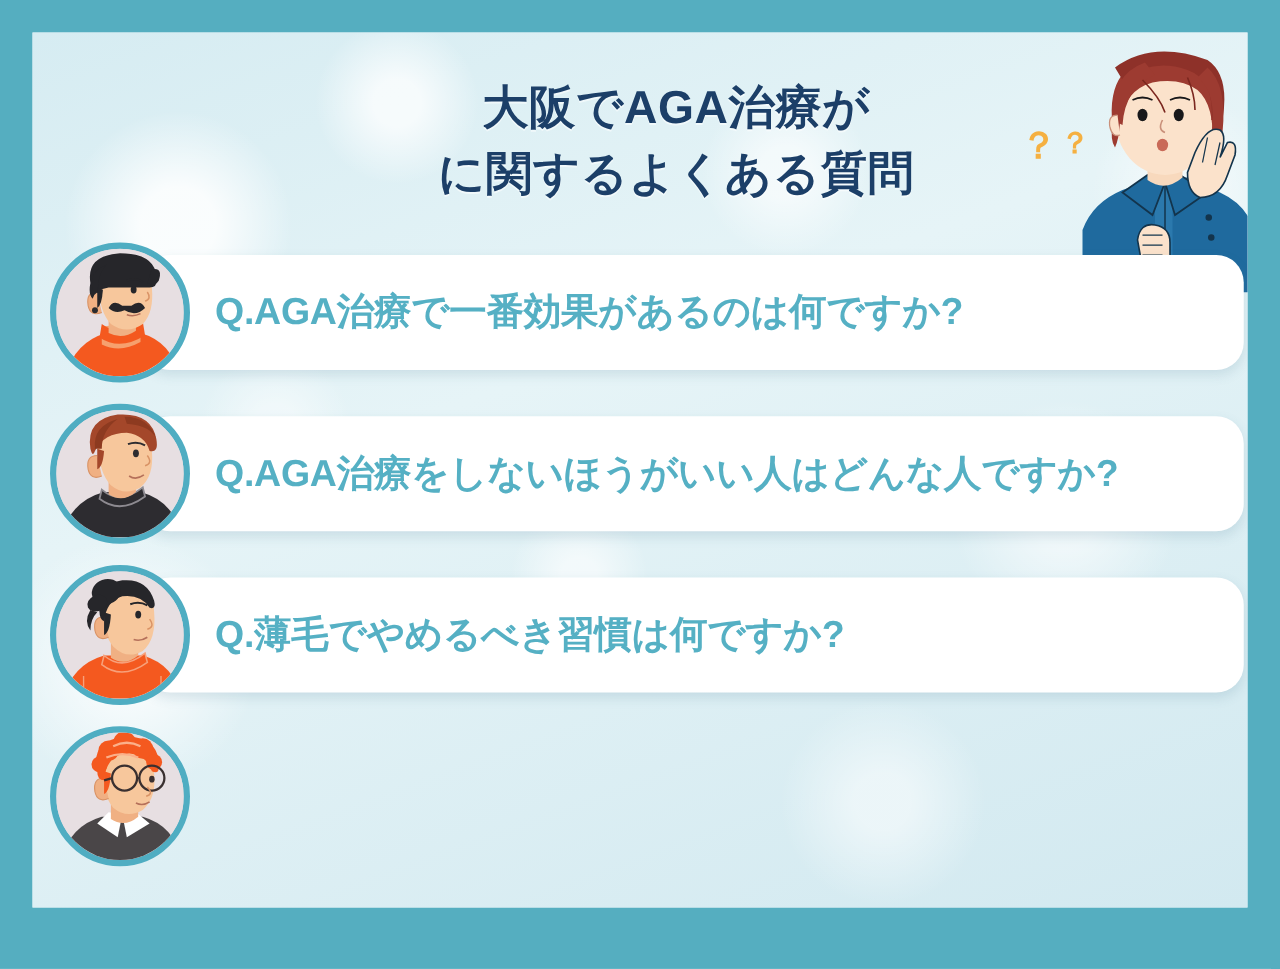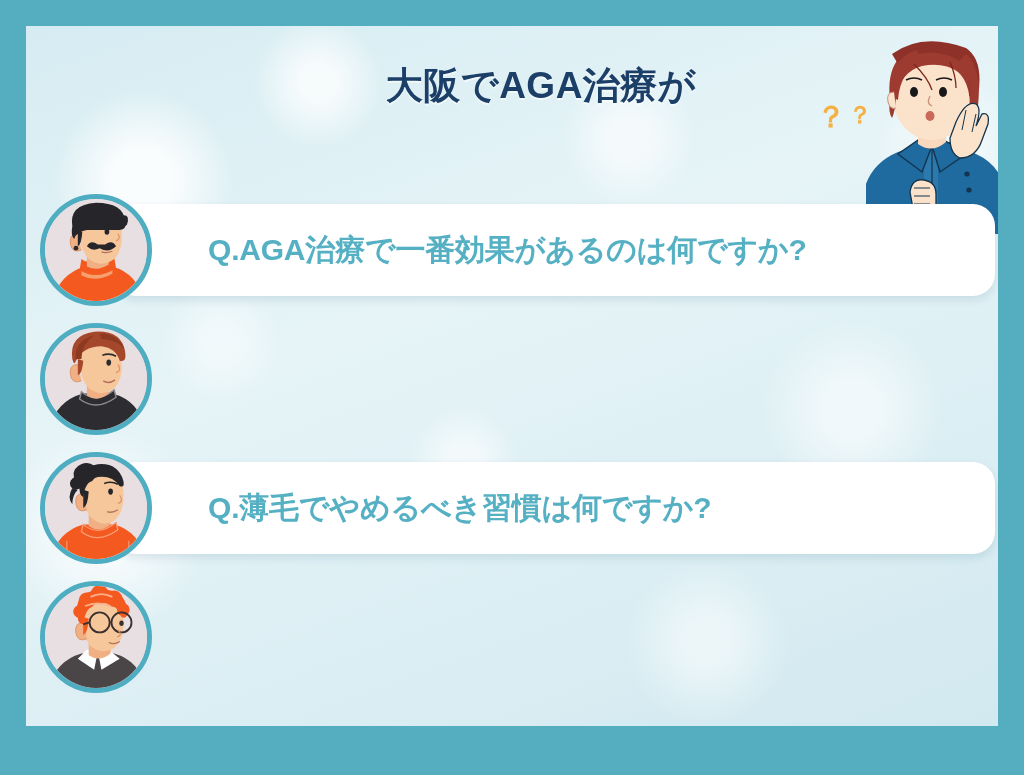--- a/index.html
+++ b/index.html
@@ -60,21 +60,20 @@
     background:#ffffff;border-radius:22px;
     box-shadow:0 4px 9px rgba(70,120,140,.16);
   }
   .qtext{
     position:absolute;left:58px;top:50%;transform:translateY(-50%);
     color:#55b0c4;
     font-weight:bold;
     font-size:30px;
     white-space:nowrap;
     letter-spacing:-.2px;
-    margin-left:36px;
   }
   .avatar{
     position:absolute;left:14px;top:0px;width:112px;height:112px;
     border-radius:50%;
     border:5px solid #4fadc2;
     background:#e6dfe2;
     overflow:hidden;
     box-sizing:border-box;
   }
   .avatar svg{display:block;width:100%;height:100%;}
@@ -82,20 +81,21 @@
 </head>
 <body>
 
 <div id="stage">
   <div class="frame"></div>
 
   <div class="panel">
 
     <div class="title">
       <span class="ln">大阪でAGA治療が</span>
+      <span class="ln">に関するよくある質問</span>
     </div>
 
     <div class="qmarks">
       <span>？</span><span class="q2">？</span>
     </div>
 
     <div class="woman">
       <svg viewBox="0 0 205 200" xmlns="http://www.w3.org/2000/svg">
 
         <path d="M40 200 L40 150 Q48 128 72 118 L100 108 L125 108 L150 120 Q172 130 178 152 L178 200 Z" fill="#1f6a9e"></path>
@@ -178,20 +178,23 @@
           <path d="M80 38 Q84 44 78 46" stroke="#d99366" stroke-width="1.3" fill="none"></path>
 
           <path d="M58 50 Q50 44 46 52 Q52 58 60 54 Q70 60 78 52 Q74 44 66 50 Z" fill="#26262a"></path>
 
           <path d="M62 58 Q68 60 74 57" stroke="#b5705a" stroke-width="1.3" fill="none"></path>
         </svg>
       </div>
     </div>
 
     <div class="row" style="top:297px;">
+      <div class="card">
+        <div class="qtext">Q.AGA治療をしないほうがいい人はどんな人ですか?</div>
+      </div>
       <div class="avatar">
         <svg viewBox="0 0 112 112" xmlns="http://www.w3.org/2000/svg">
           <rect width="112" height="112" fill="#e7dfe2"></rect>
 
           <path d="M4 112 Q12 80 42 72 L74 72 Q104 80 110 112 Z" fill="#2d2c30"></path>
 
           <path d="M40 70 Q56 84 76 68 L78 76 Q56 92 38 78 Z" fill="#2d2c30" stroke="#8d8a90" stroke-width="1.6"></path>
 
           <path d="M46 50 L46 74 Q58 82 70 72 L70 48 Z" fill="#f0b083"></path>
 

